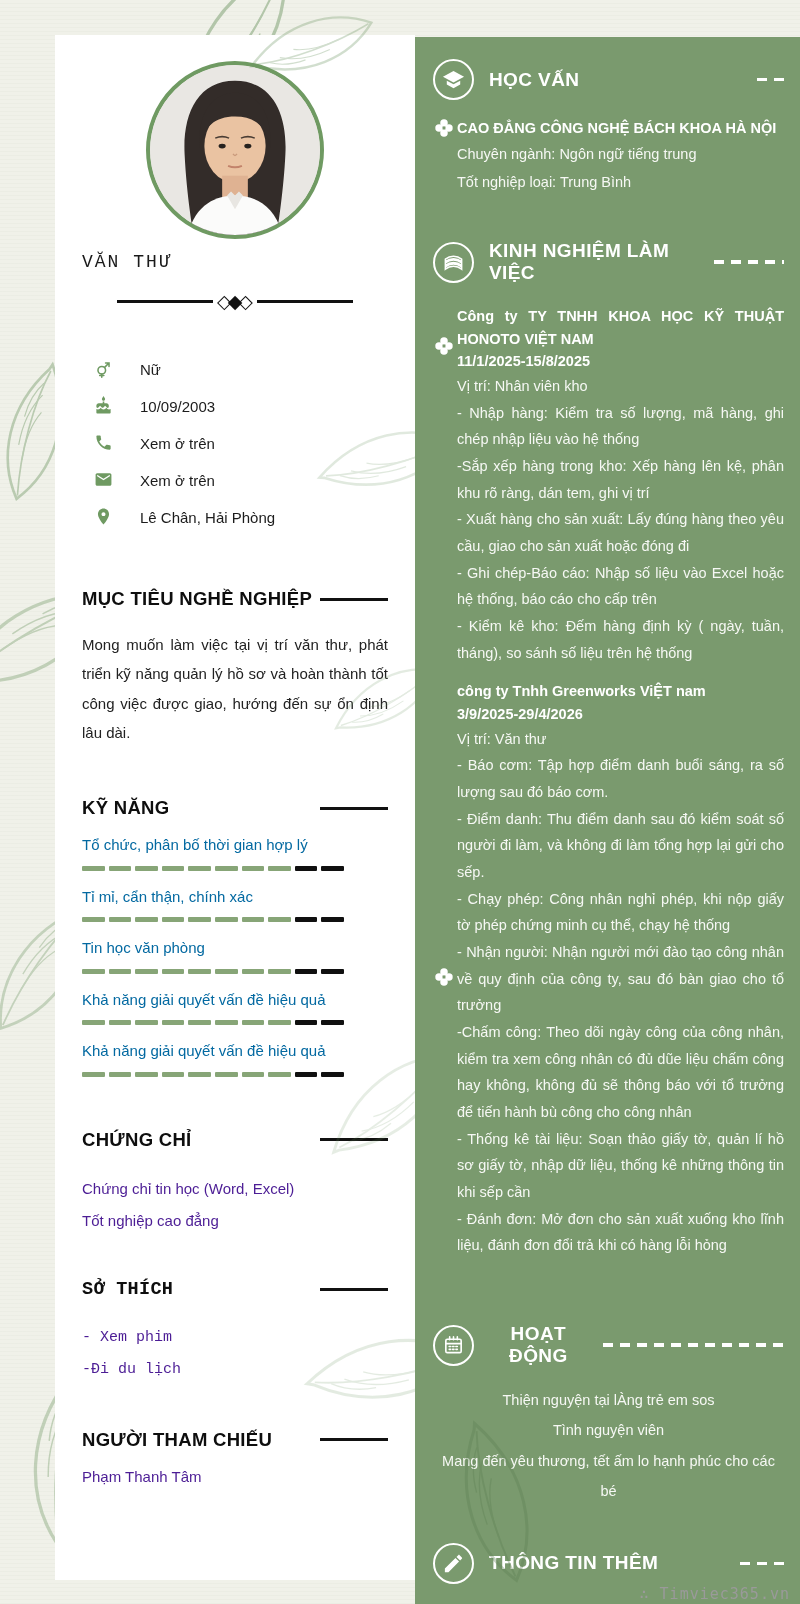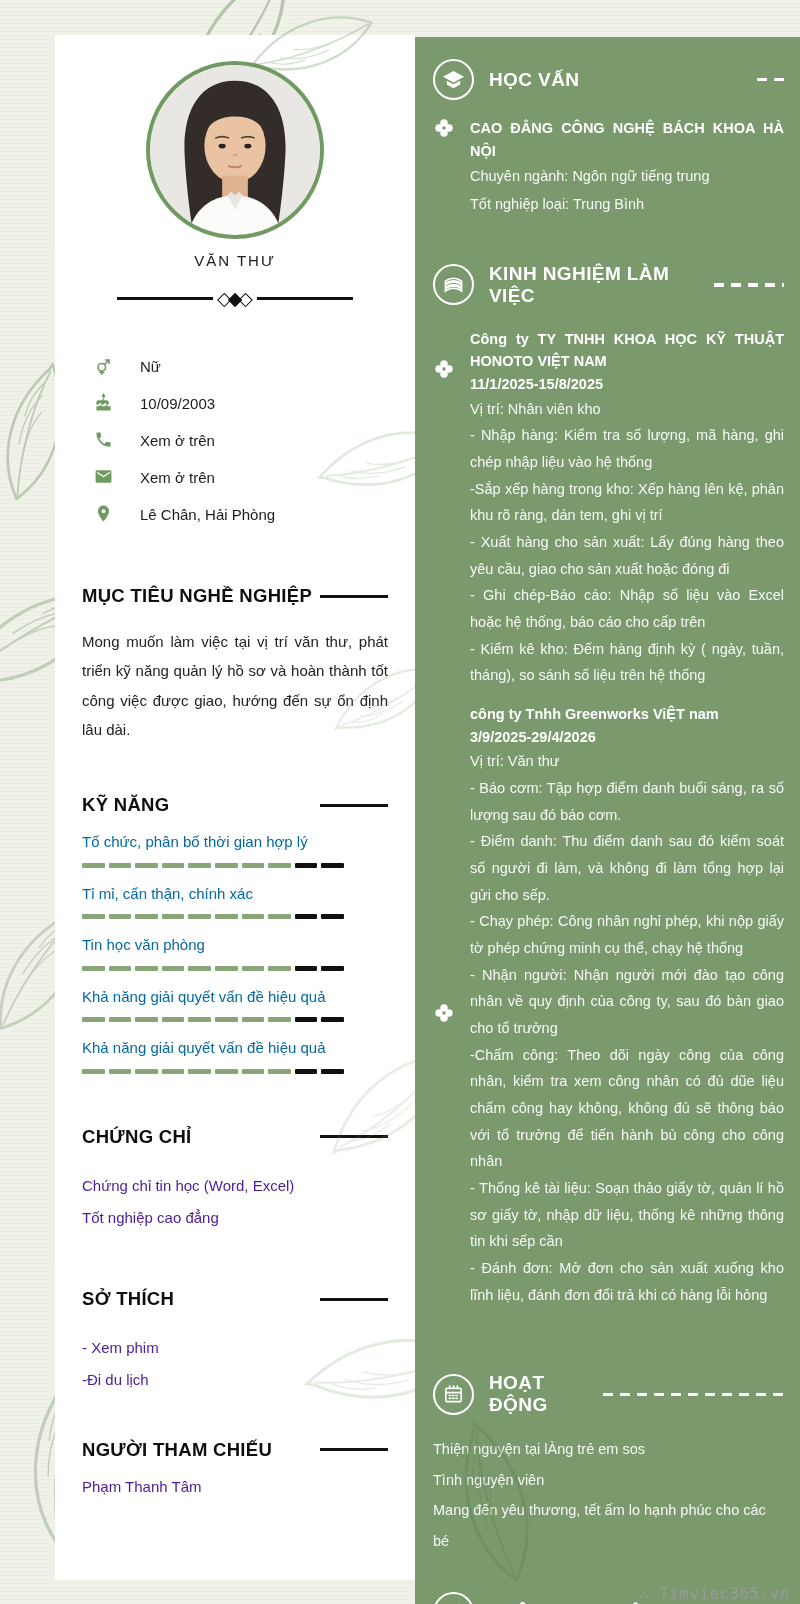--- a/index.html
+++ b/index.html
@@ -18,21 +18,21 @@
   
   .left-card {
     position:absolute; left:55px; top:35px; width:360px; height:1545px;
     background:#ffffff; z-index:1; padding:0 27px; overflow:hidden;
   }
   .photo-ring {
     width:178px; height:178px; margin:26px auto 0; border-radius:50%;
     border:4px solid #6f9a62; overflow:hidden; background:#e9e7e3;
   }
   .name { text-align:center; margin-top:22px; font-size:29px; font-weight:bold; letter-spacing:.5px; color:#101010; }
-  .subtitle { text-align:center; margin-top:13px; font-size:15px; letter-spacing:2px; color:#1a1a1a; }
+  .subtitle { text-align:left; margin-top:13px; font-size:18px; letter-spacing:2px; color:#1a1a1a;font-family:Liberation Mono, monospace; }
   .ornament { display:flex; align-items:center; justify-content:center; margin:20px auto 0; width:236px; }
   .orn-line { flex:1; height:3px; background:#111; }
   .orn-diamonds { font-size:19px; letter-spacing:-4px; padding:0 8px 0 4px; color:#111; line-height:1; }
   
   .contact { list-style:none; margin-top:30px; padding-left:12px; }
   .contact li { display:flex; align-items:flex-end; gap:27px; height:37px; font-size:15px; }
   .cicon { width:19px; height:19px; color:#6f9a62; flex:0 0 19px; }
   .cicon svg { width:100%; height:100%; display:block; }
   
   .lhead { display:flex; align-items:center; }
@@ -43,50 +43,50 @@
   .sec-objective p { margin-top:20px; }
   .sec-skills { margin-top:50px; }
   .skill { margin-top:15px; }
   .skill-label { font-size:15px; line-height:1.5; text-align:justify; color:#0369a1; }
   .skill-bar { display:flex; gap:4px; margin-top:9px; width:262px; }
   .skill-bar span { height:5px; flex:1; border-radius:1px; }
   .dash-filled { background:#87a577; }
   .dash-empty { background:#101010; }
   .sec-certs { margin-top:52px; }
   .plain-lines { margin-top:22px; font-size:15px; line-height:2.15; color:#4c1d95; }
-  .sec-hobby { margin-top:54px; }
+  .sec-hobby { margin-top:42px;font-family:Liberation Mono, monospace; }
   .sec-ref { margin-top:42px; }
   .sec-ref .plain-lines { margin-top:10px; }
   
   .right-col {
     position:absolute; left:415px; top:0; width:385px; height:1580px;
     background:#7a9a6e; color:#fcfdfb; z-index:2; padding:0 16px 0 18px; overflow:hidden;margin-top:37px;
   }
   .ghead { display:flex; align-items:center; gap:15px; }
   .gcircle { width:41px; height:41px; border:2px solid #fff; border-radius:50%;
              display:flex; align-items:center; justify-content:center; flex:0 0 41px; }
   .gcircle svg { width:23px; height:23px; }
   .ghead h2 { font-size:19px; font-weight:bold; letter-spacing:.4px; color:#fff; }
   .gdash { margin-left:auto; height:3.5px;
            background:repeating-linear-gradient(90deg,#fff 0 10px, transparent 10px 17px); }
   .w26{width:27px;} .w78{width:78px;} .w220{width:220px;} .w44{width:44px;}
-  .entry { display:flex; gap:13px; }
+  .entry { display:flex; }
   .gbullet { flex:0 0 24px; width:24px; color:#fff; }
   .gbullet svg { width:22px; height:22px; display:block; }
   .entry-body { flex:1; font-size:14.5px; line-height:1.56; }
   .gbold { font-weight:bold; color:#fff; text-align:justify; }
   .gtext { text-align:justify; line-height:1.84; color:#f6f8f4; }
   .sec-edu { margin-top:22px; }
   .sec-edu .entry { margin-top:17px; }
   .sec-edu .gbullet { padding-top:0; }
   .sec-edu .gtext { line-height:1.95; }
   .sec-exp { margin-top:44px; }
   .job1 { margin-top:21px; }
   .job2 { margin-top:14px;align-items:center; }
-  .sec-act { margin-top:64px; }
+  .sec-act { margin-top:64px;text-align:center; }
   .act-lines { margin-top:18px; font-size:14.5px; line-height:2.1; color:#f6f8f4; }
   .sec-info { margin-top:36px; }
   
   .footer {
     position:absolute; right:10px; bottom:1px; z-index:3;
     font-family:"DejaVu Sans Mono", monospace; font-size:15px; letter-spacing:1px; color:#9a9a9a;
   }
 </style>
 </head>
 <body>

